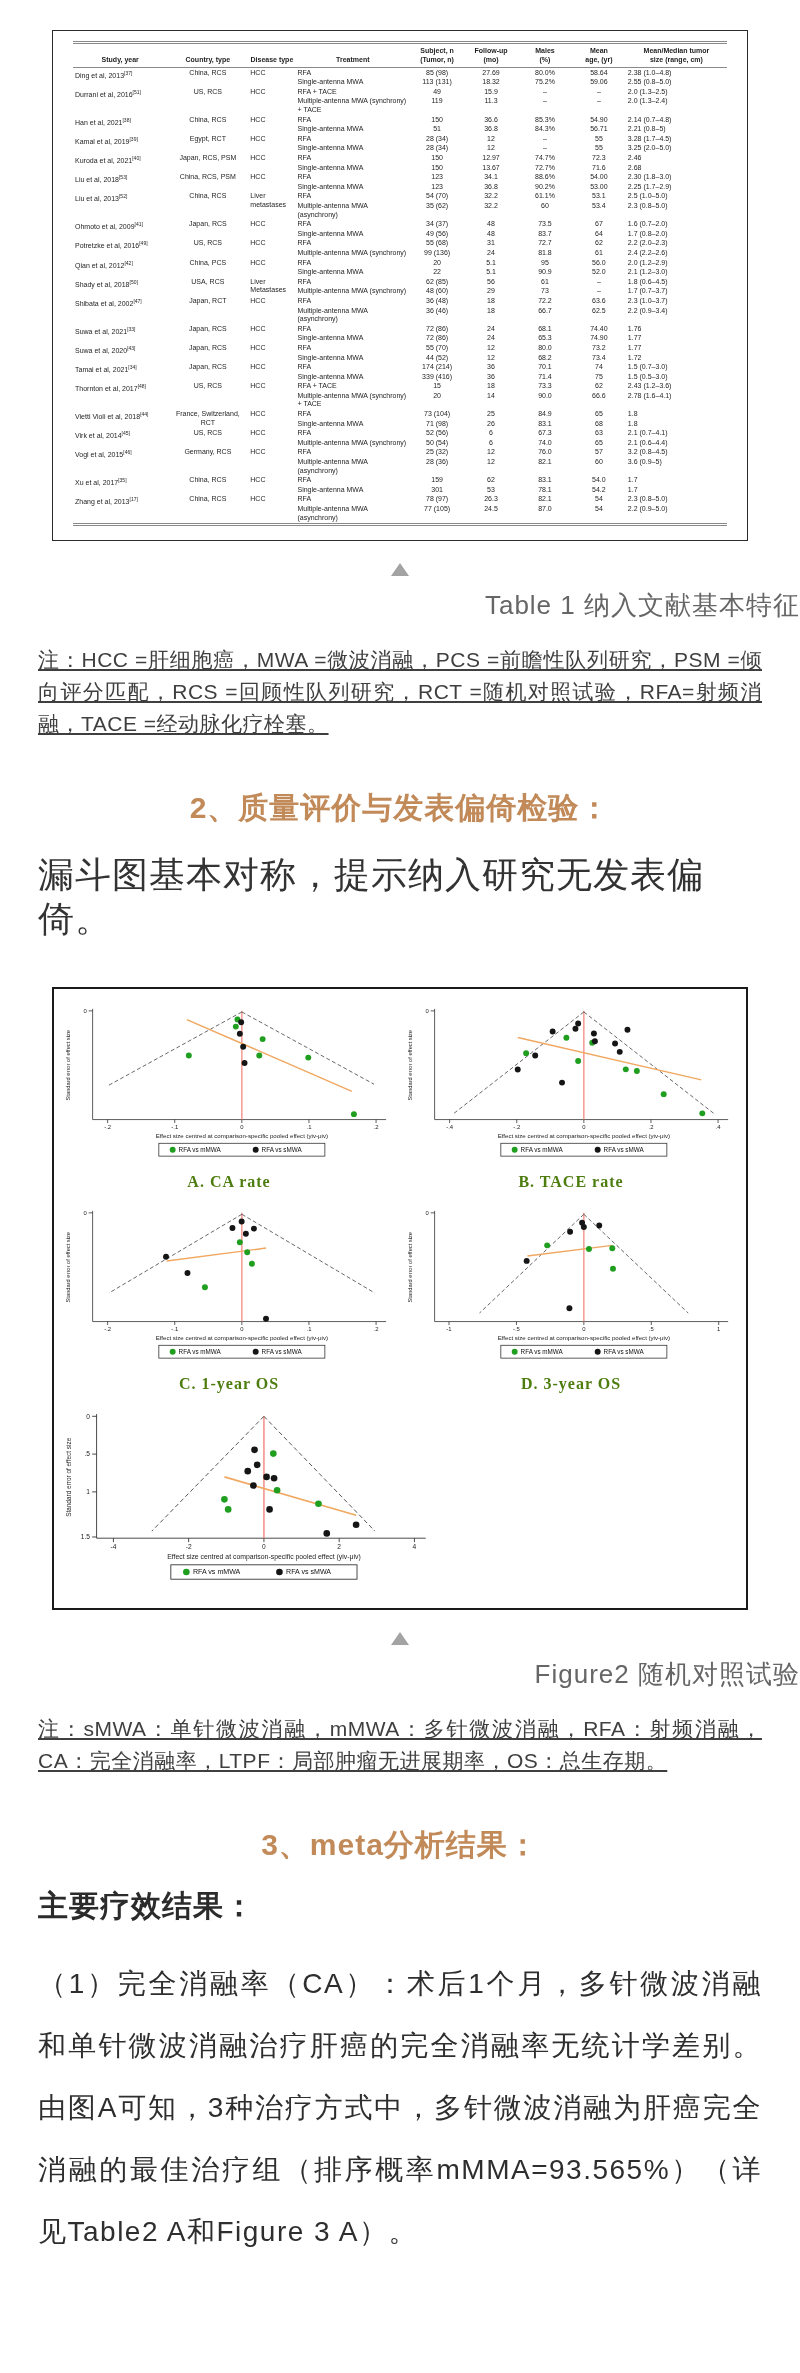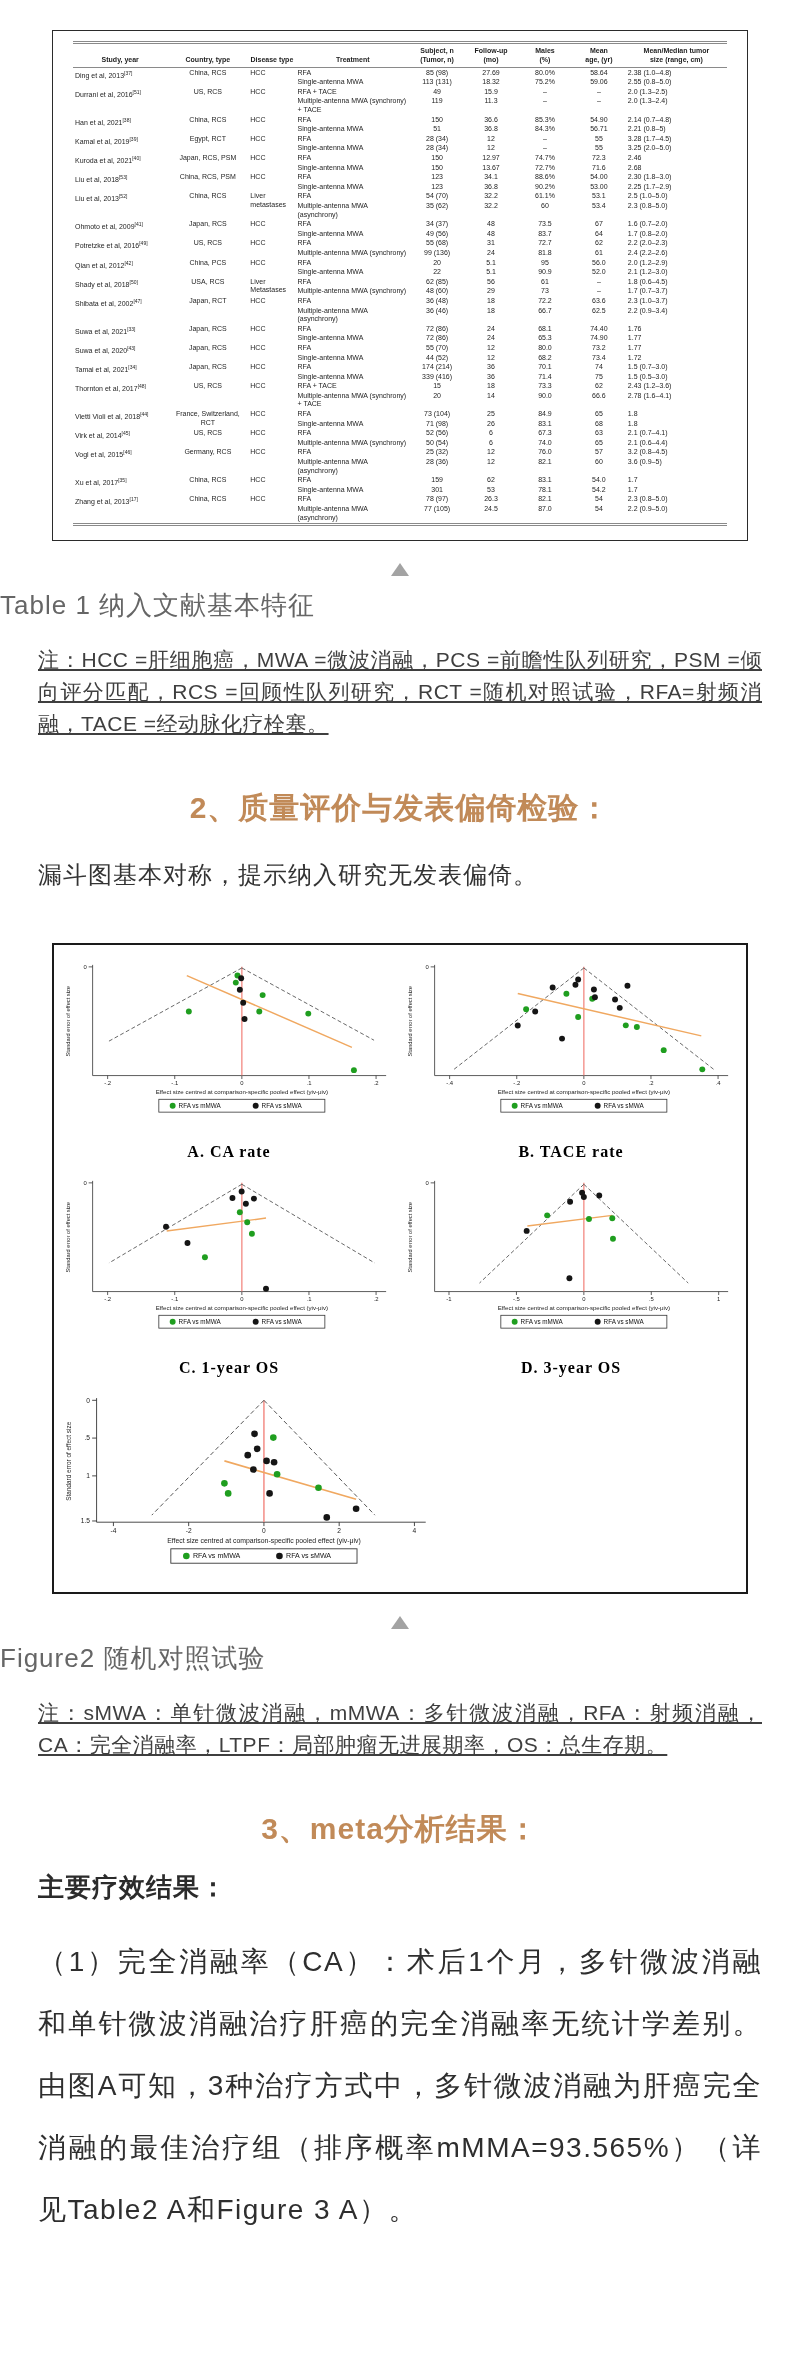--- a/index.html
+++ b/index.html
@@ -14,34 +14,34 @@
   .c-study{text-align:left;width:14%;}
   .c-country{text-align:center;width:12%;}
   .c-disease{text-align:left;width:7%;}
   .c-treat{text-align:left;width:17%;padding-left:6px;}
   .c-num{text-align:center;width:8%;}
   .c-size{text-align:left;width:15%;padding-left:10px;}
   sup{font-size:5px;}
   
   .tri{width:0;height:0;border-left:9px solid transparent;border-right:9px solid transparent;
     border-bottom:13px solid #a3a3a3;margin:22px auto 0 auto;}
-  .caption{text-align:left;font-size:26px;color:#666;margin-top:12px;letter-spacing:1px;}
+  .caption{text-align:right;font-size:26px;color:#666;margin-top:12px;letter-spacing:1px;}
   .note{margin:21px 38px 0 38px;font-size:21px;line-height:32px;color:#3f3f3f;letter-spacing:0.5px;text-align:justify;text-decoration:underline;}
   .heading{margin:48px 38px 0 38px;font-size:30px;font-weight:bold;color:#c18a58;letter-spacing:1px;text-align:center;}
-  .body-text{margin:24px 38px 0 38px;font-size:24px;line-height:44px;color:#333;letter-spacing:1px;}
-  .subheading{margin:20px 38px 0 38px;font-size:26px;font-weight:bold;color:#2b2b2b;letter-spacing:1px;}
+  .body-text{margin:24px 38px 0 38px;font-size:36px;line-height:44px;color:#333;letter-spacing:1px;}
+  .subheading{margin:20px 38px 0 38px;font-size:30px;font-weight:bold;color:#2b2b2b;letter-spacing:1px;}
   .para{margin:26px 38px 0 38px;font-size:28px;line-height:62px;color:#2e2e2e;letter-spacing:1.5px;text-align:justify;}
   
   .figure-panel{margin-top:46px;border:2px solid #1a1a1a;padding:8px 4px;}
   .fig-row{display:flex;}
   .fig-cell{width:50%;box-sizing:border-box;padding:2px;}
   .fig-cell.wide{width:56%;}
   .fig-cell svg{display:block;width:100%;height:auto;background:#fff;}
   .plot-caption{text-align:center;font-family:"Liberation Serif",serif;font-size:16px;font-weight:600;
-    color:#000000;margin:14px 0 6px 0;letter-spacing:1px;}
+    color:#4d7c0f;margin:0 0 6px 0;letter-spacing:1px;}
   .spacer-bottom{height:48px;}
 </style>
 </head>
 <body>
 
 <div class="panel table-panel">
   <table class="studies">
     <thead>
       <tr>
           <th>Study, year</th>

